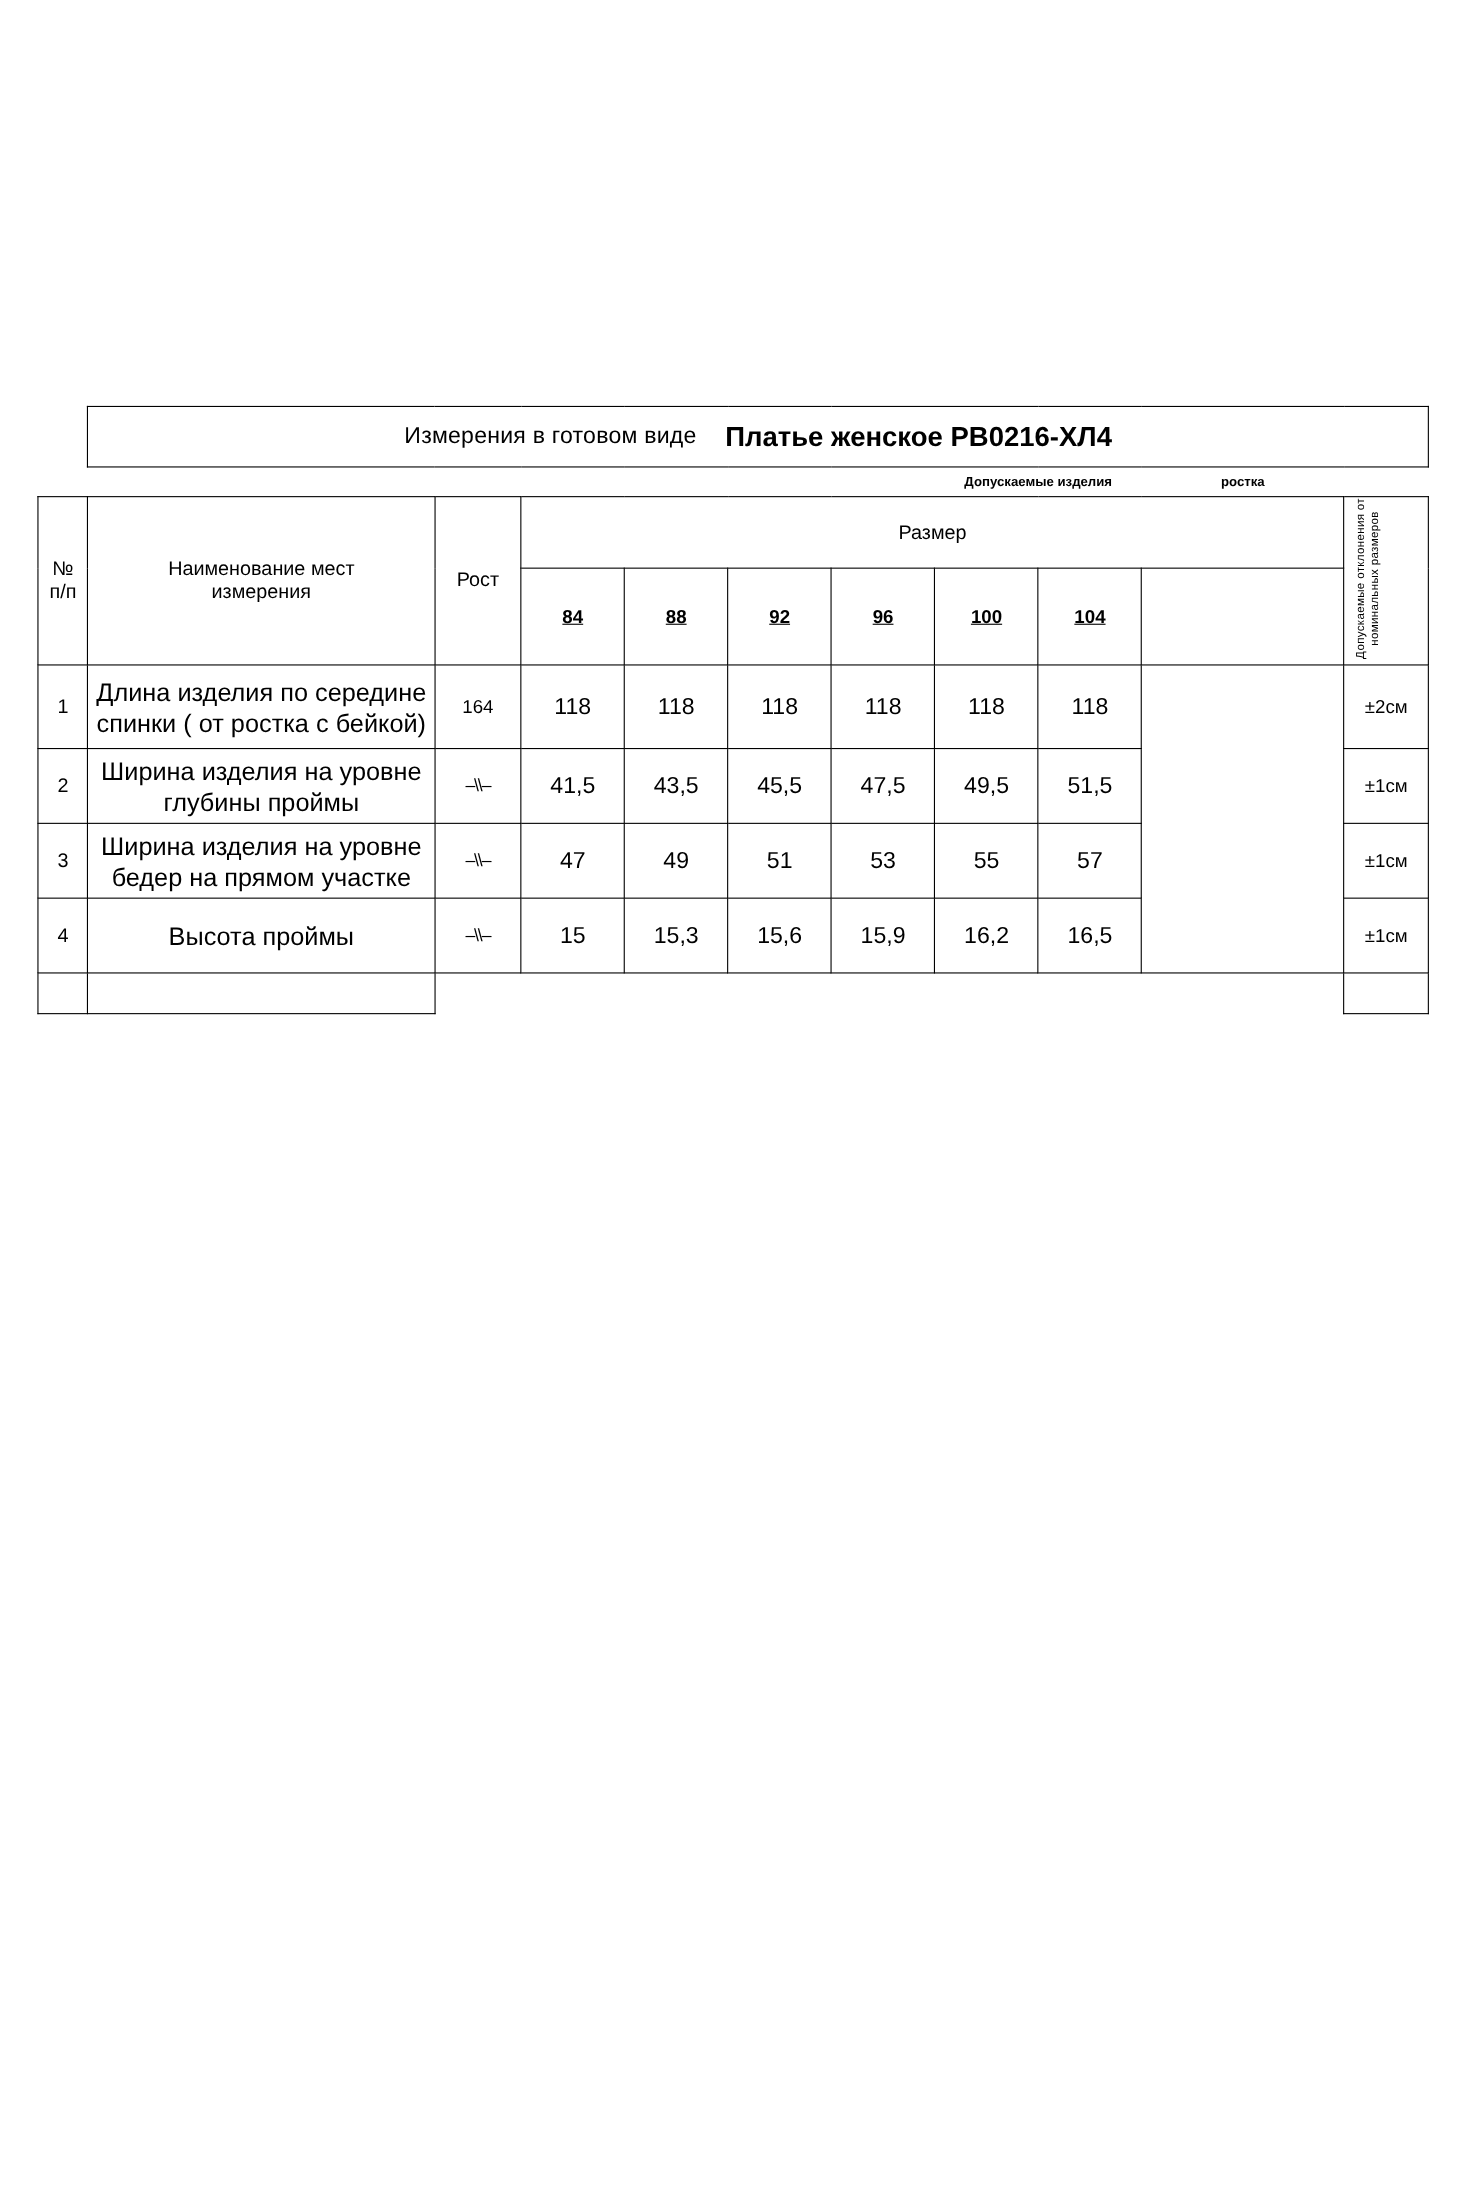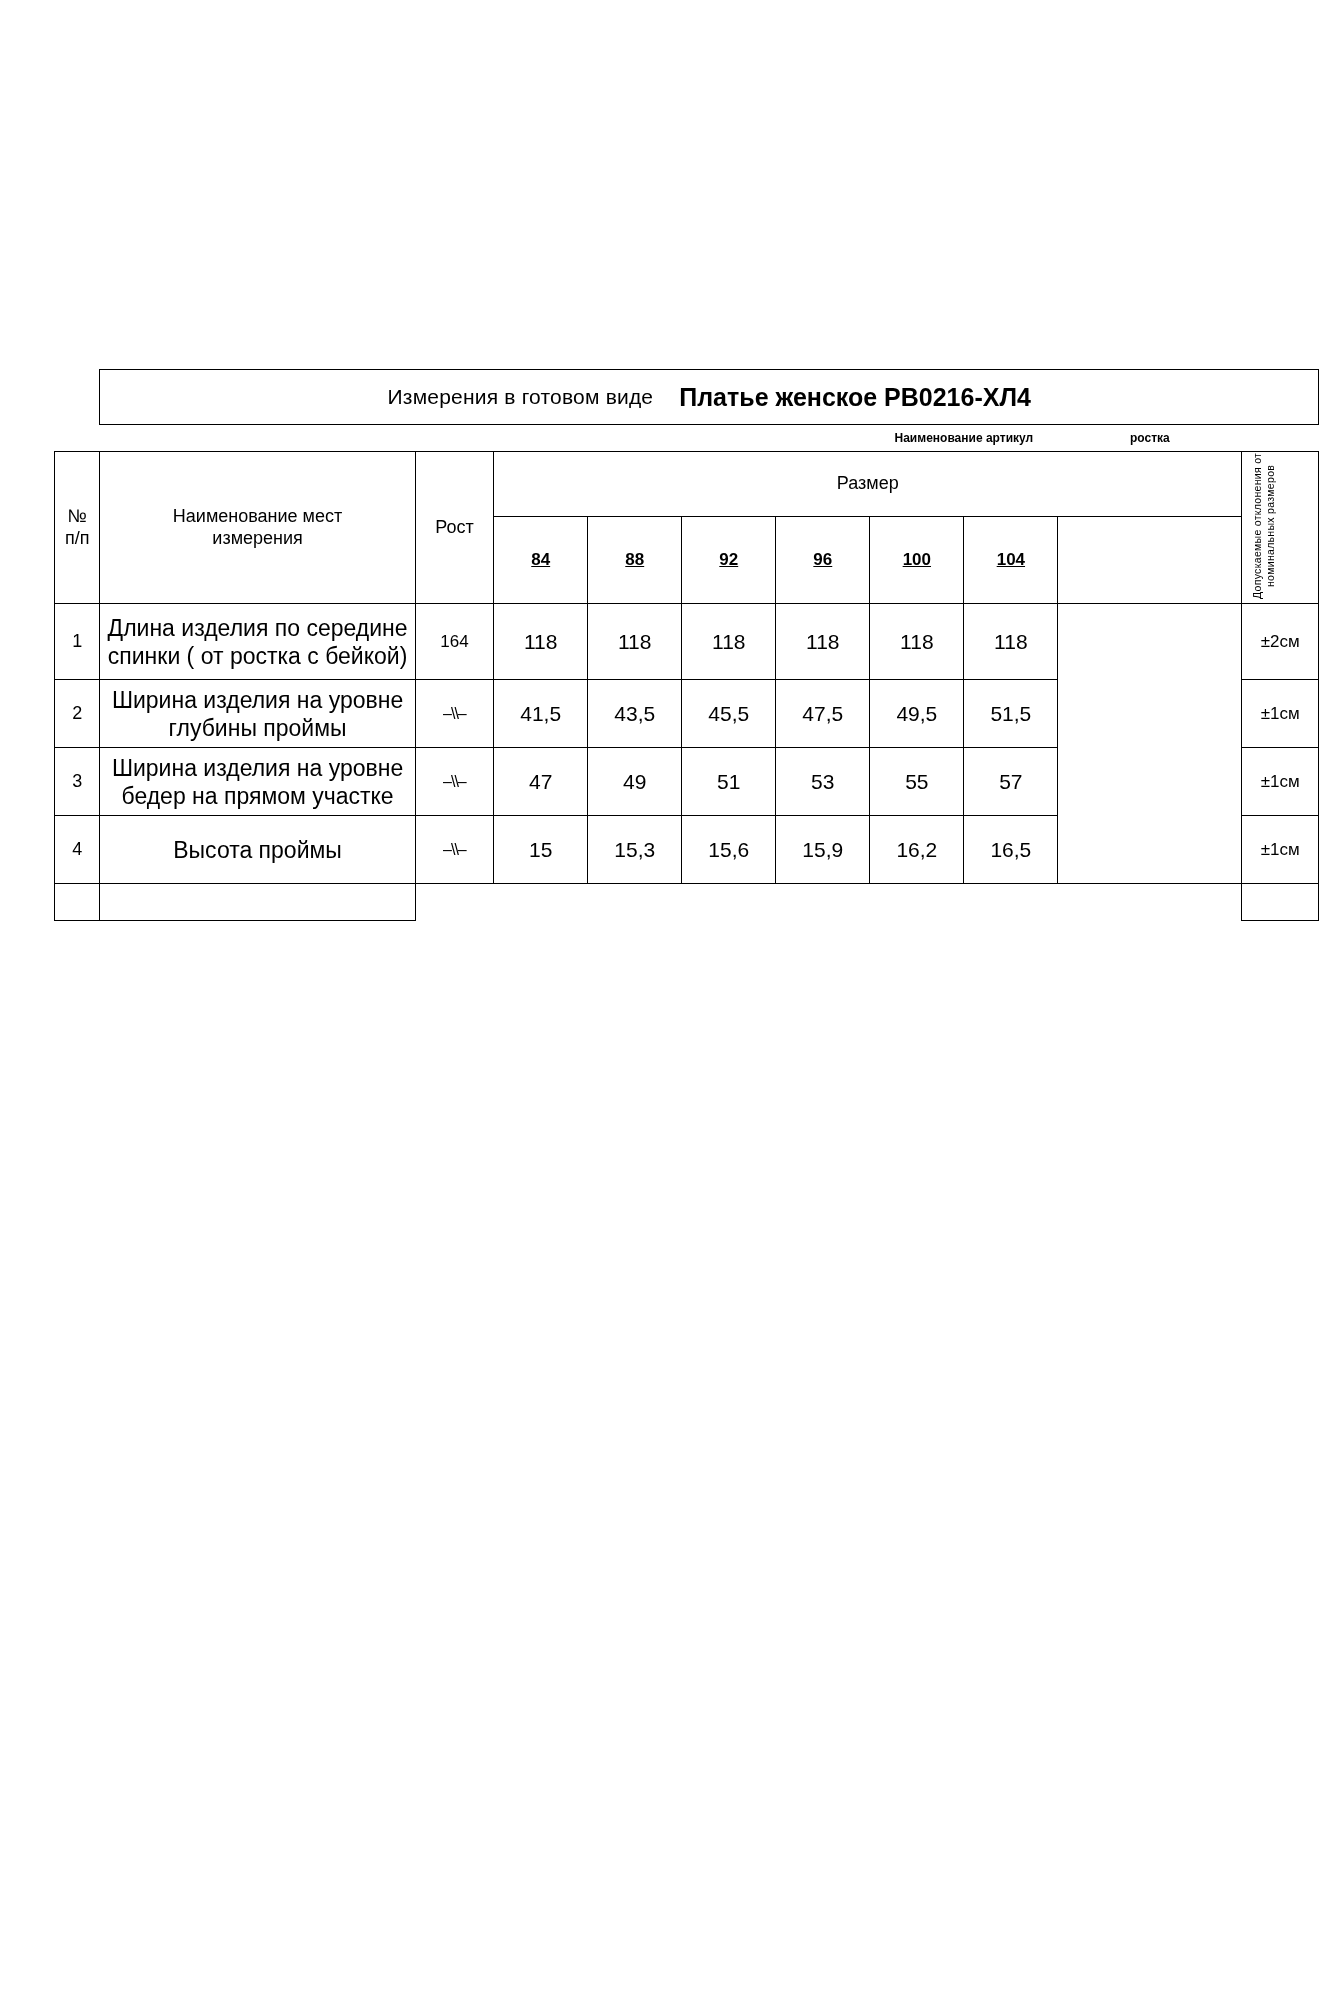--- a/index.html
+++ b/index.html
@@ -17,21 +17,20 @@
   .sheet {
     position: absolute;
     left: 34px;
     top: 369px;
     width: 1265px;
   }
   table.meas {
     border-collapse: collapse;
     table-layout: fixed;
     width: 1265px;
-    margin-left: 20px;
   }
   table.meas td {
     border: 1px solid #000000;
     padding: 0;
     vertical-align: middle;
     text-align: center;
     background: #ffffff;
   }
   
   .c-num    { width: 44px; }
@@ -146,21 +145,21 @@
           <span class="title-strong">Платье женское   PB0216-ХЛ4</span>
         </div>
       </td>
     </tr>
 
     <tr class="row-subtitle">
       <td class="nb"></td>
       <td class="nb-t nb-l nb-b nb-r"></td>
       <td class="nb-t nb-l nb-b nb-r"></td>
       <td class="nb-t nb-l nb-b nb-r" colspan="4"></td>
-      <td class="nb-t nb-l nb-b nb-r subtitle-text" colspan="2">Наименование артикул</td>
+      <td class="nb-t nb-l nb-b nb-r subtitle-text" colspan="2">Допускаемые изделия</td>
       <td class="nb-t nb-l nb-b nb-r subtitle-text">ростка</td>
       <td class="nb-t nb-l nb-b nb-r"></td>
     </tr>
 
     <tr>
       <td class="hdr-cell" rowspan="2">
         <div>№</div>
         <div>п/п</div>
       </td>
       <td class="hdr-cell" rowspan="2">

